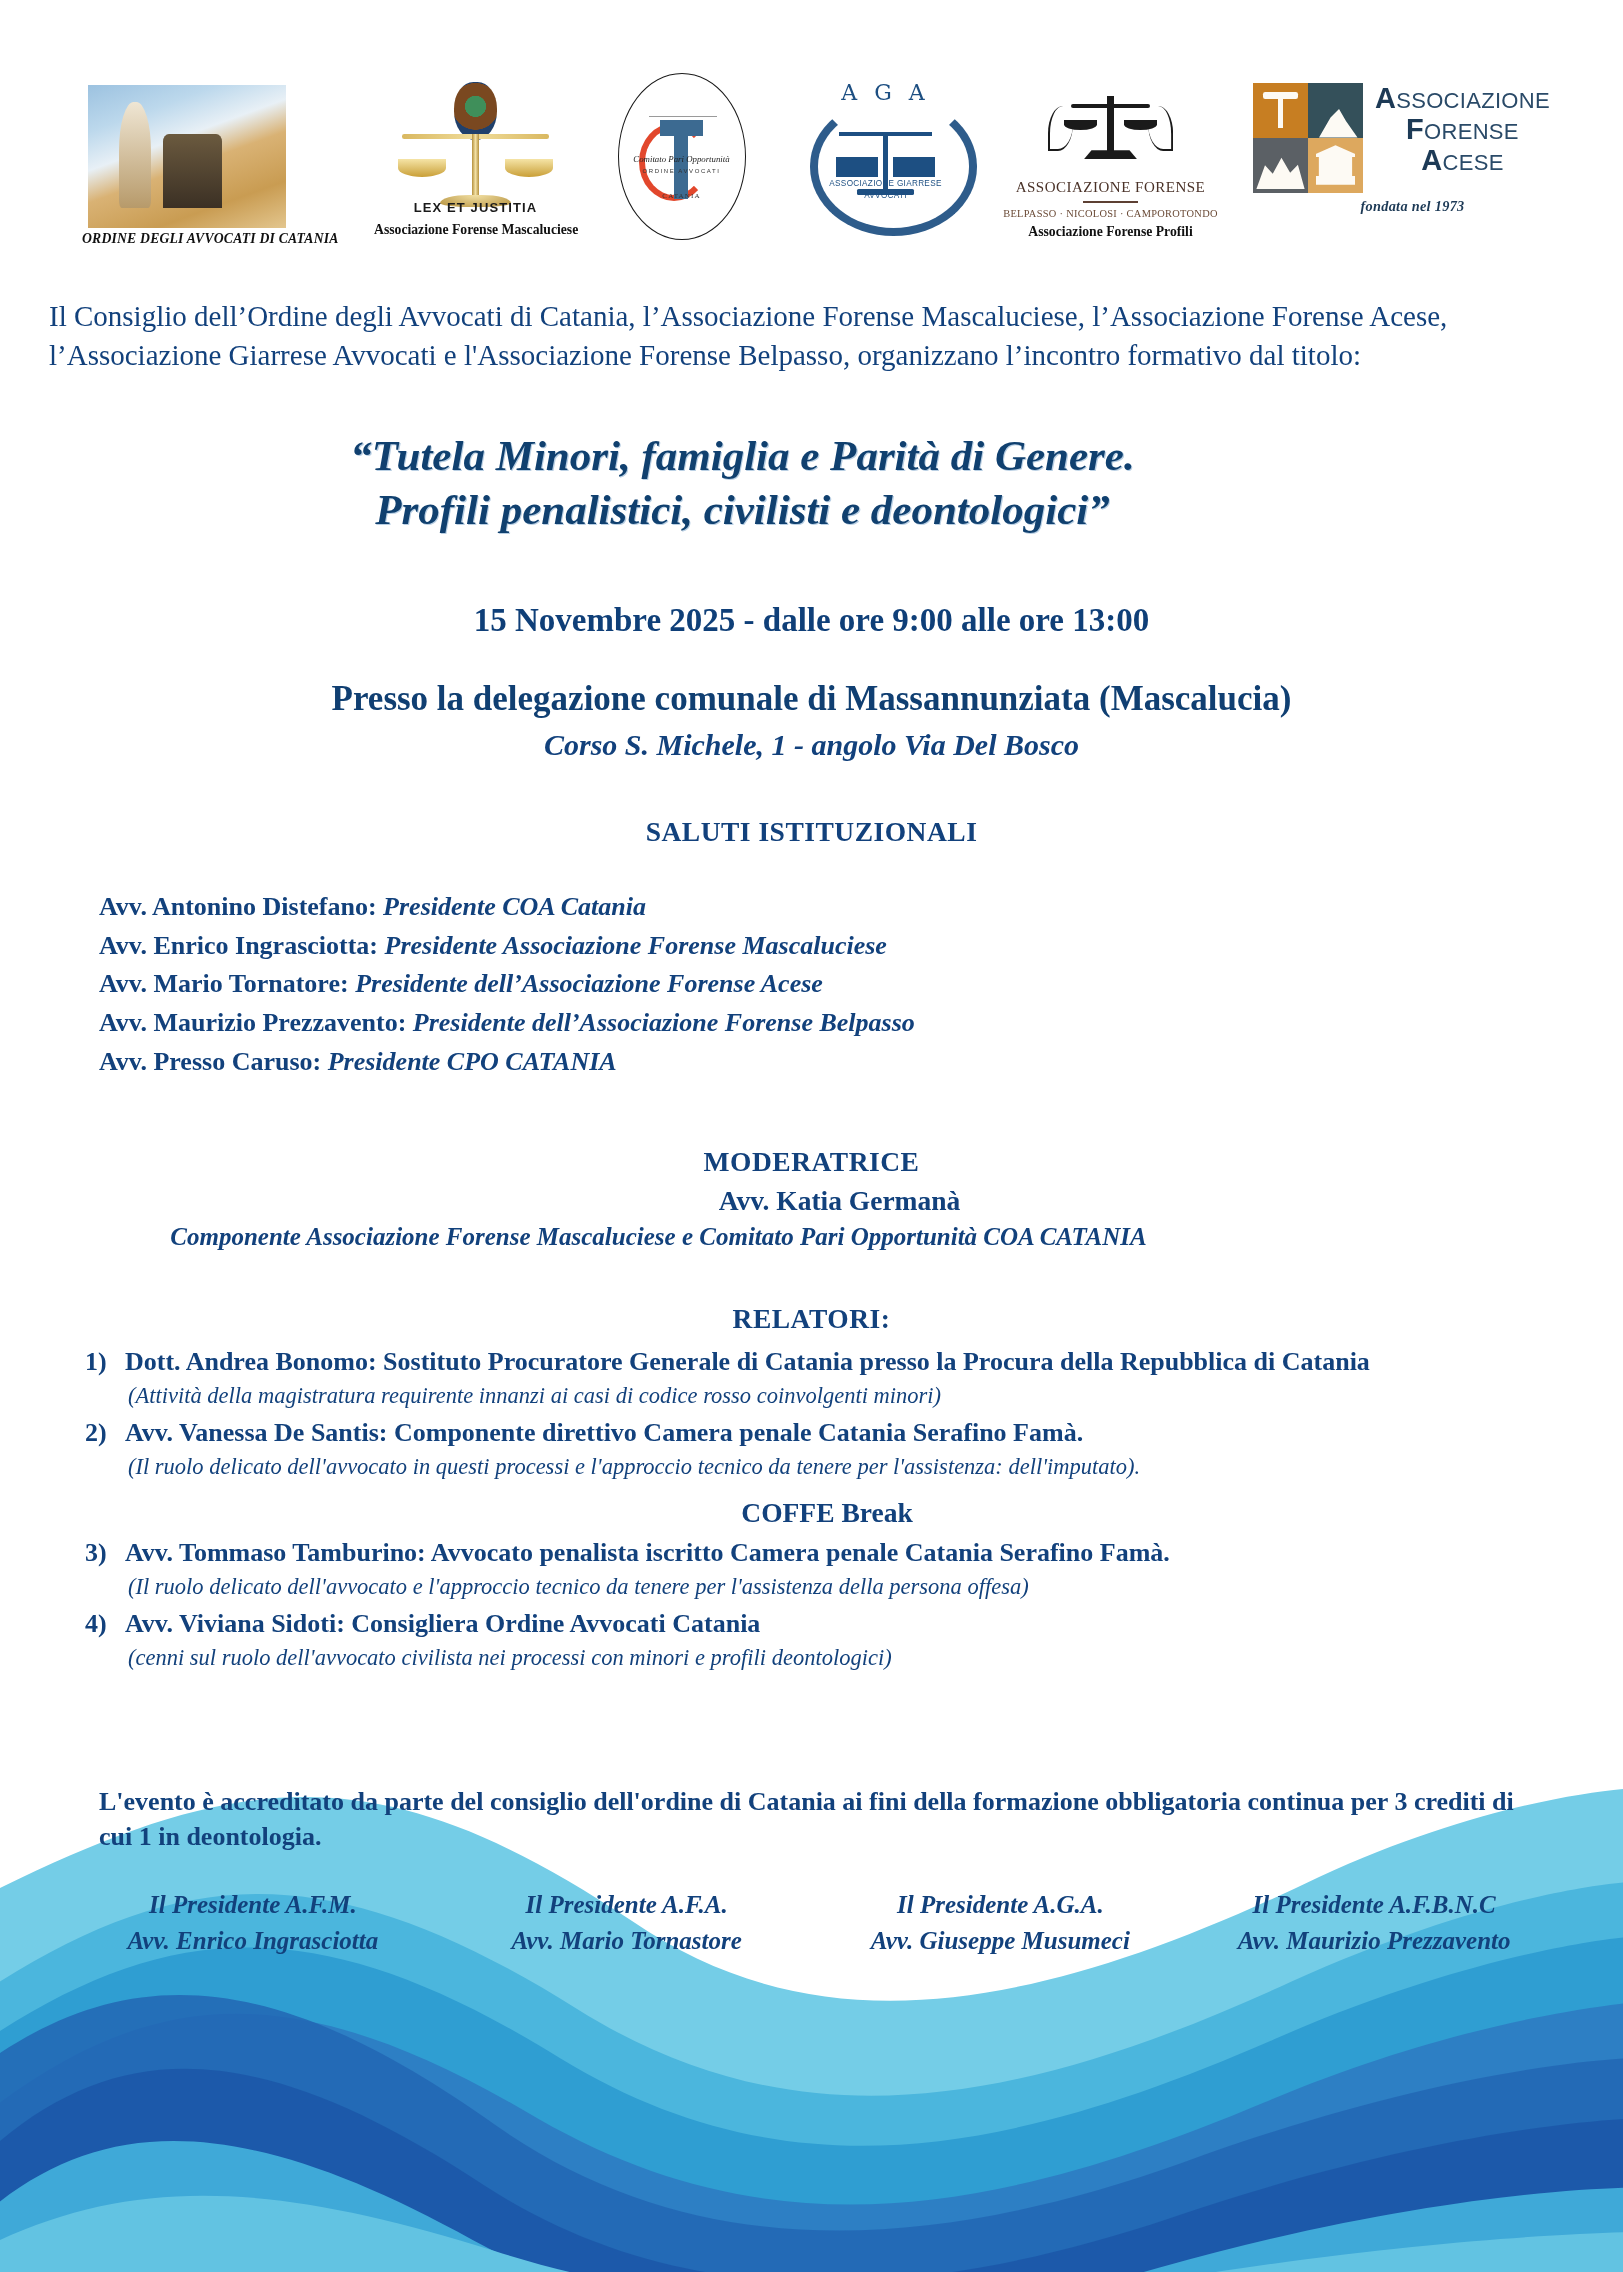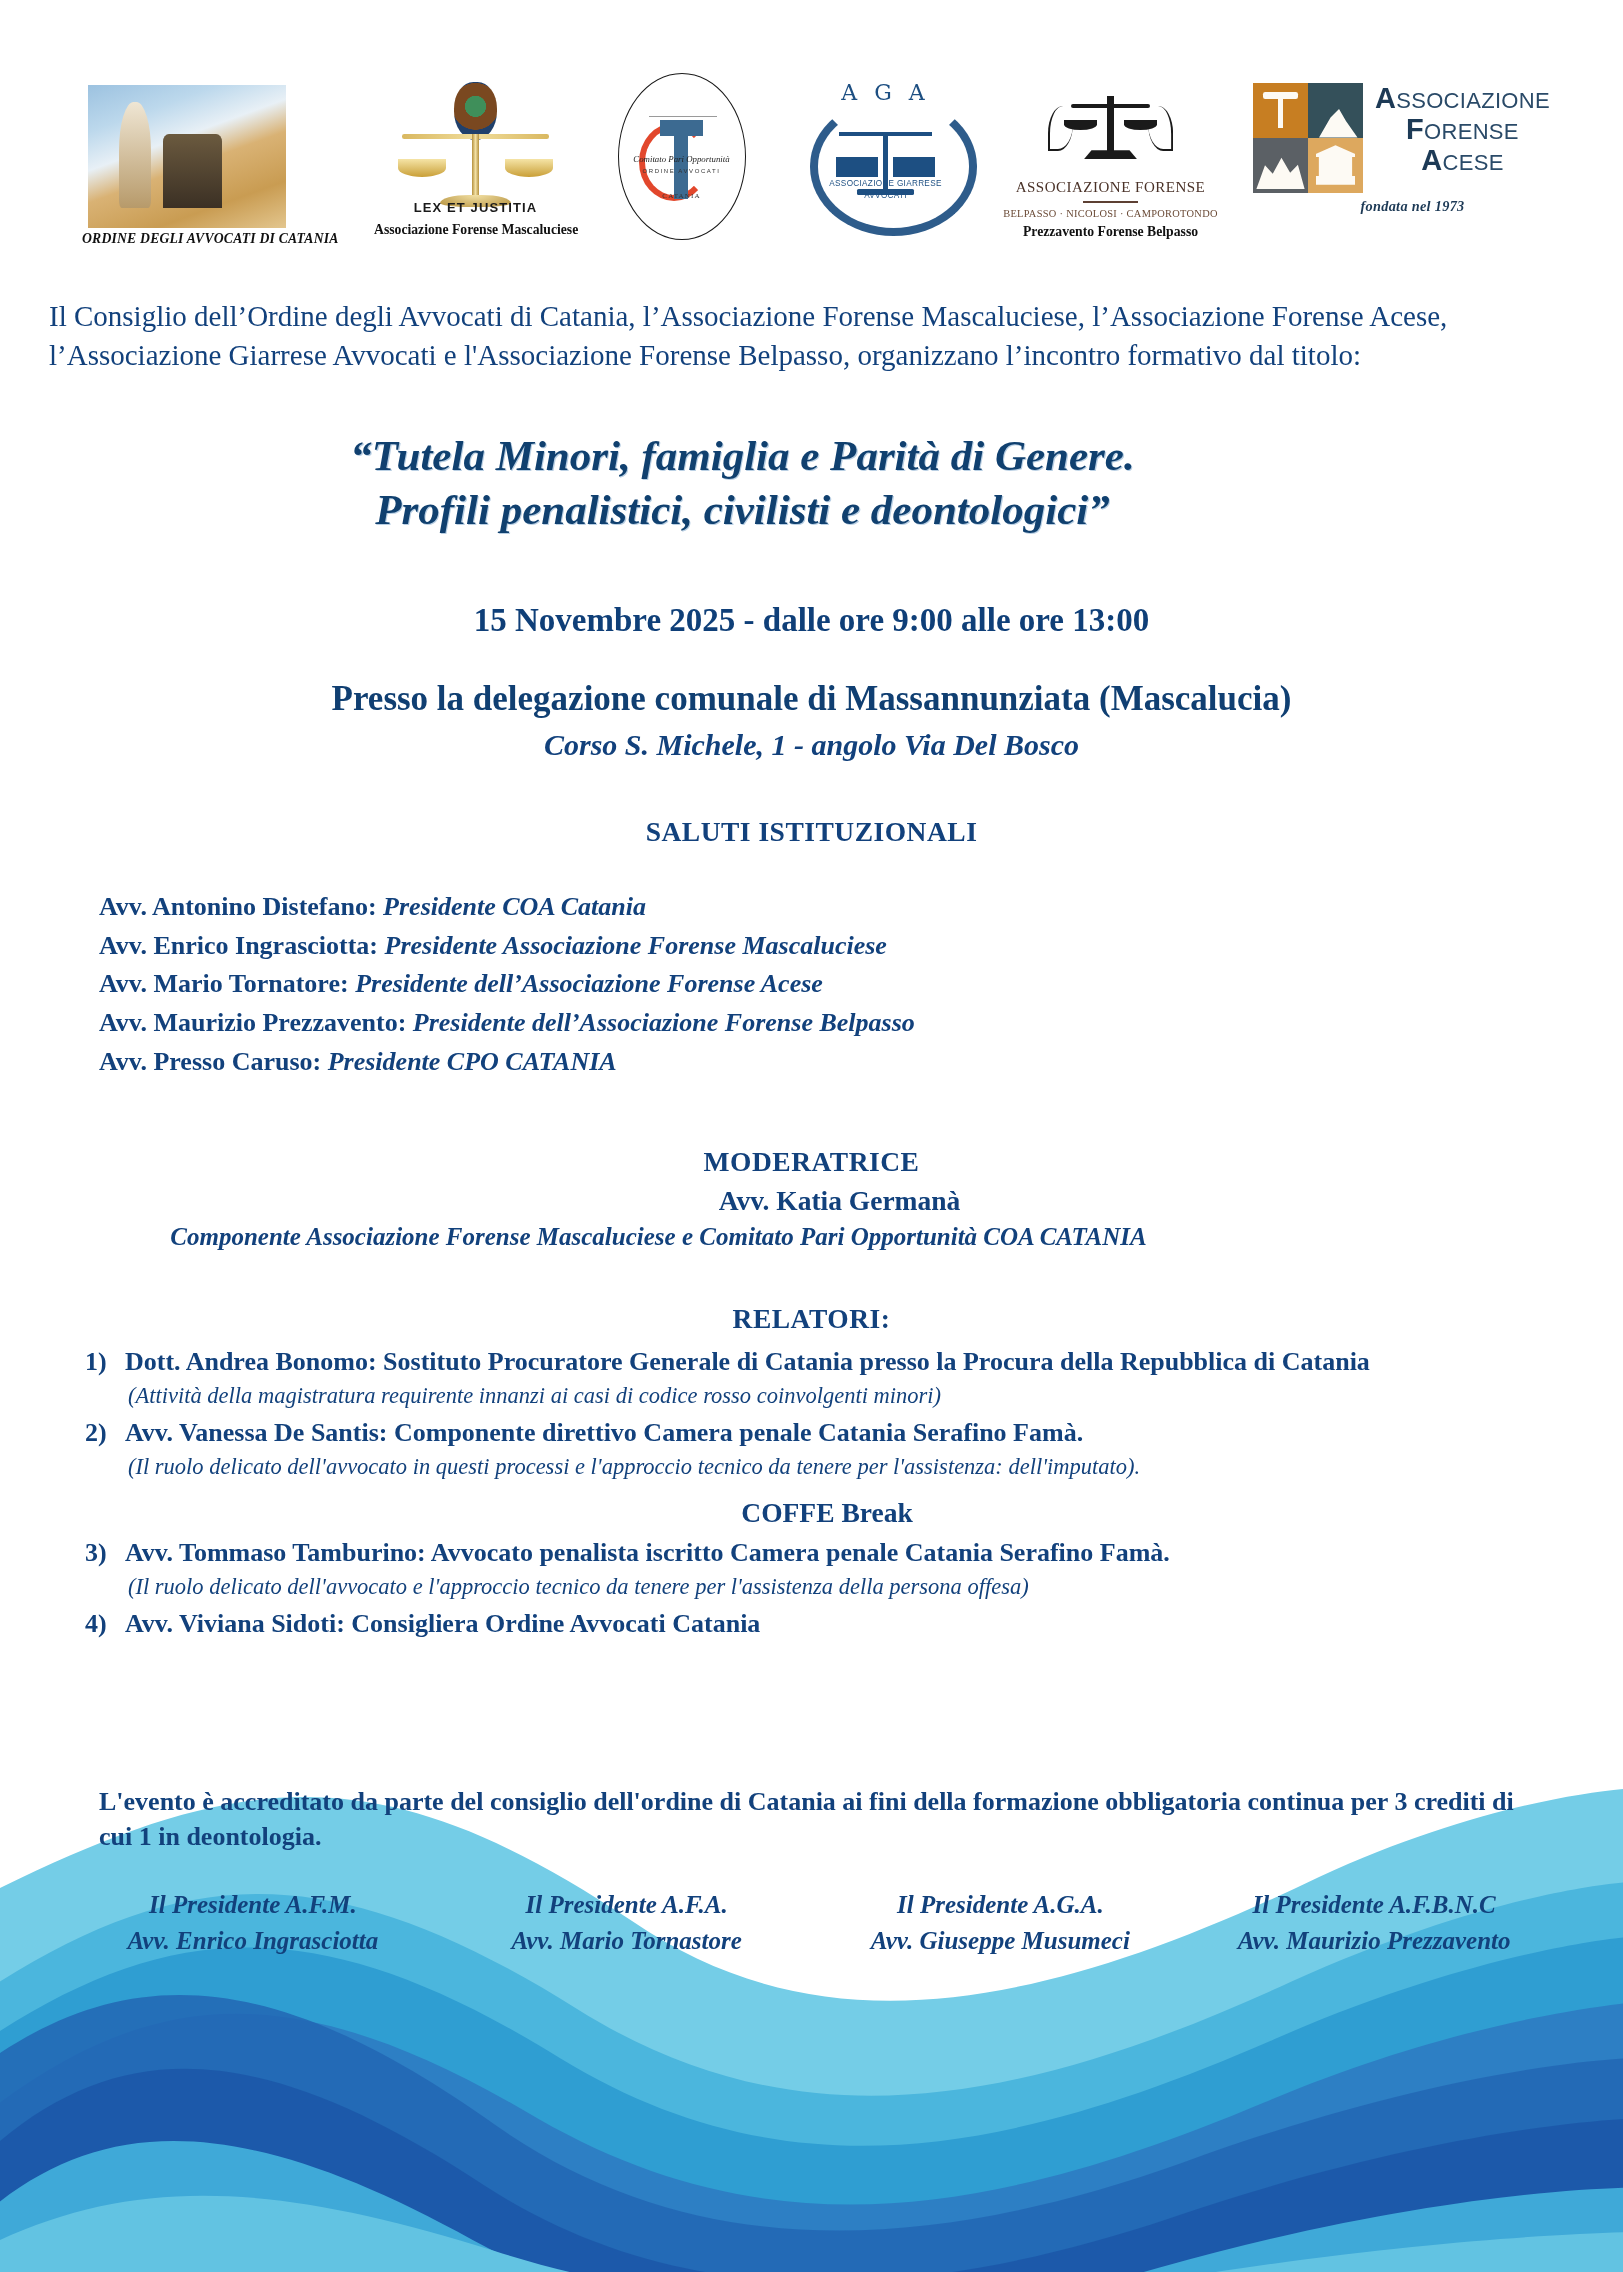--- a/index.html
+++ b/index.html
@@ -286,21 +286,21 @@
       <div class="bp-lv r"></div>
       <div class="bp-beam"></div>
       <div class="bp-post"></div>
       <div class="bp-pan l"></div>
       <div class="bp-pan r"></div>
       <div class="bp-base"></div>
     </div>
     <div class="bp-title">ASSOCIAZIONE FORENSE</div>
     <div class="bp-rule"></div>
     <div class="bp-sub">BELPASSO · NICOLOSI · CAMPOROTONDO</div>
-    <div class="logo-cap cap">Prezzavento Forense Belpasso</div>
+    <div class="logo-cap cap">Associazione Forense Profili</div>
   </div>
 
   <div class="logo-cell" id="logo6">
     <div class="afa-wrap">
       <div class="grid">
         <div class="q q1"></div>
         <div class="q q2"></div>
         <div class="q q3"></div>
         <div class="q q4"></div>
       </div>
@@ -371,20 +371,21 @@
         <span class="rel-txt">Avv. Tommaso Tamburino: Avvocato penalista iscritto Camera penale Catania Serafino Famà.</span>
       </div>
       <div class="rel-note">(Il ruolo delicato dell'avvocato e l'approccio tecnico da tenere per l'assistenza della persona offesa)</div>
     </div>
 
     <div class="rel">
       <div class="rel-main">
         <span class="rel-num">4)</span>
         <span class="rel-txt">Avv. Viviana Sidoti: Consigliera Ordine Avvocati Catania</span>
       </div>
+      <div class="rel-note">(cenni sul ruolo dell'avvocato civilista nei processi con minori e profili deontologici)</div>
     </div>
 
   </div>
 
   <div class="accredit">L'evento è accreditato da parte del consiglio dell'ordine di Catania ai fini della formazione obbligatoria continua per 3 crediti di cui 1 in deontologia.</div>
 
   <div class="signatures">
     <div class="sig">
       <div class="role">Il Presidente A.F.M.</div>
       <div class="name">Avv. Enrico Ingrasciotta</div>

